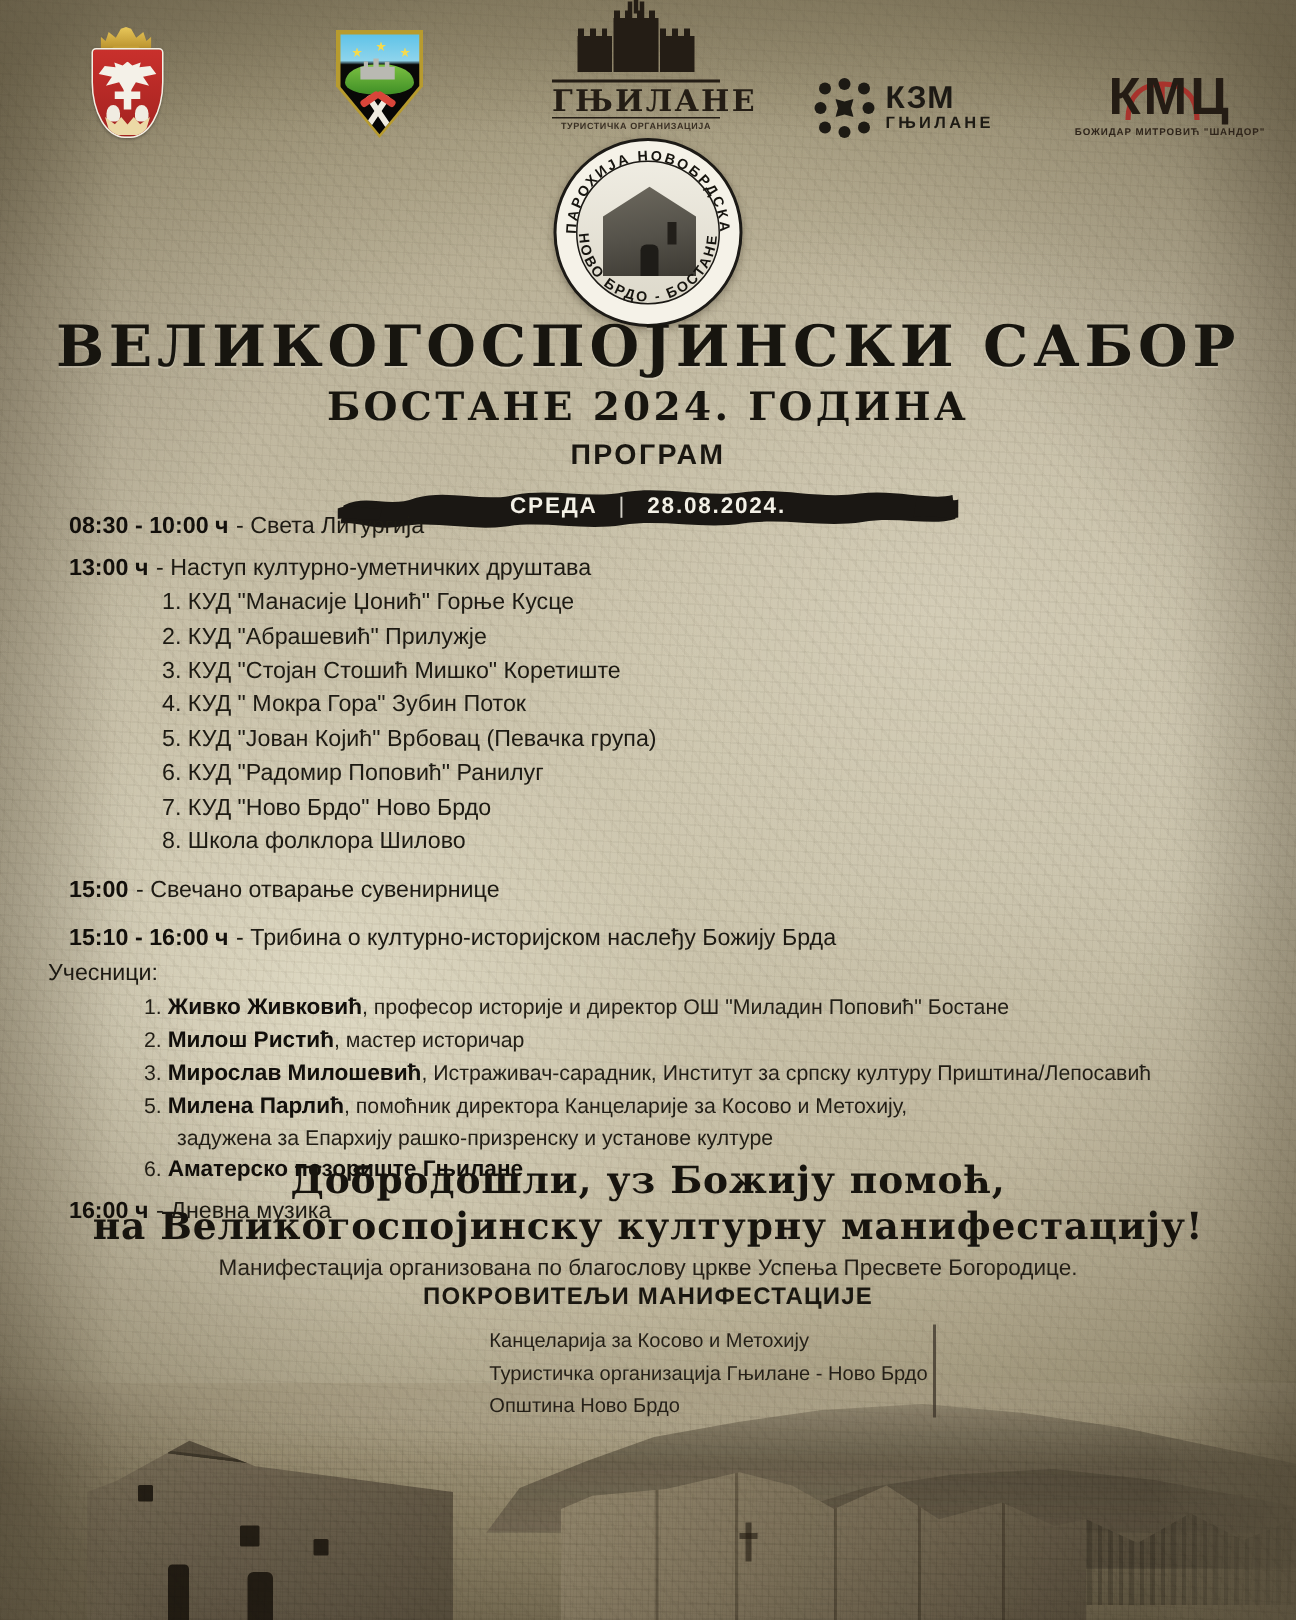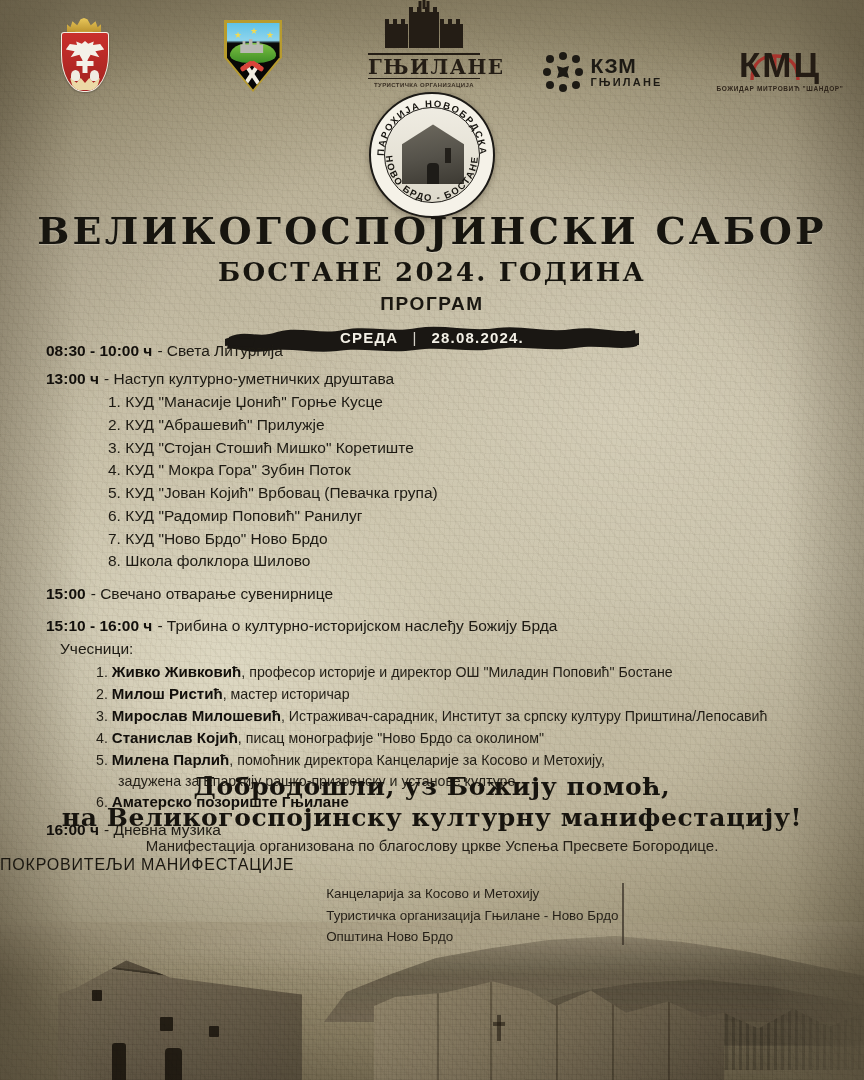--- a/index.html
+++ b/index.html
@@ -164,35 +164,35 @@
 
   
   .prog{position:absolute;left:0;top:340px;width:864px;z-index:6;color:#191611;}
   .row{display:flex;align-items:baseline;padding:0 22px 0 46px;line-height:1.42;}
   .time{font-weight:700;font-size:15.5px;white-space:nowrap;color:#120f0b;}
   .desc{font-size:15.5px;margin-left:5px;color:#1d1a13;}
   .sub-list{margin:1px 0 0;padding:0 22px 0 108px;list-style:none;}
   .sub-list li{font-size:15.5px;line-height:1.47;color:#1d1a13;}
   .gap{height:10px;}
   .gap-s{height:6px;}
-  .uch{padding:0 22px 0 60px;font-size:15.5px;line-height:1.5;color:#1d1a13;}
+  .uch{padding:0 22px 0 32px;font-size:15.5px;line-height:1.5;color:#1d1a13;}
   .part-list{margin:0;padding:0 14px 0 96px;list-style:none;}
   .part-list li{font-size:14.2px;line-height:1.46;color:#221e16;}
   .part-list li b{font-weight:700;font-size:15.1px;color:#120f0b;}
   .part-cont{display:block;padding-left:22px;font-size:14.2px;}
 
   
   .welcome{position:absolute;left:0;top:772px;width:864px;text-align:center;z-index:6;}
   .w1{font-family:"DejaVu Serif",serif;font-weight:700;font-size:25px;letter-spacing:.6px;color:#17140e;line-height:1.22;}
   .w2{font-family:"DejaVu Serif",serif;font-weight:700;font-size:25px;letter-spacing:.6px;color:#17140e;line-height:1.22;}
   .w-note{font-size:15px;color:#241f17;margin-top:4px;}
 
   
   .sponsors{position:absolute;left:0;top:856px;width:864px;z-index:6;}
-  .sp-head{font-weight:400;font-size:16px;letter-spacing:.8px;color:#1a1710;}
+  .sp-head{text-align:center;font-weight:700;font-size:16px;letter-spacing:.8px;color:#1a1710;}
   .sp-cols{display:flex;justify-content:center;margin-top:9px;}
   .sp-col{font-size:13.4px;line-height:1.62;color:#241f17;}
   .sp-col.left{width:382px;padding-left:86px;box-sizing:border-box;}
   .sp-col.right{width:382px;padding-left:56px;box-sizing:border-box;}
   .sp-div{width:1.6px;background:#3b3328;opacity:.75;height:62px;align-self:flex-start;}
 
   
   .photo{position:absolute;left:0;bottom:0;width:864px;height:158px;z-index:3;overflow:hidden;}
   .photo .sky{position:absolute;inset:0;
     background:linear-gradient(180deg,#cbc4ad 0%,#bcb49a 26%,#ada489 60%,#9b9278 100%);}
@@ -424,24 +424,20 @@
       </li>
       <li>
         <span>2.</span>
         <b>Милош Ристић</b><span>, мастер историчар</span>
       </li>
       <li>
         <span>3.</span>
         <b>Мирослав Милошевић</b><span>, Истраживач-сарадник, Институт за српску културу Приштина/Лепосавић</span>
       </li>
       <li>
-        <span>4.</span>
-        <b>Станислав Којић</b><span>, писац монографије "Ново Брдо са околином"</span>
-      </li>
-      <li>
         <span>5.</span>
         <b>Милена Парлић</b><span>, помоћник директора Канцеларије за Косово и Метохију,</span>
         <span class="part-cont">задужена за Епархију рашко-призренску и установе културе</span>
       </li>
       <li>
         <span>6.</span>
         <b>Аматерско позориште Гњилане</b><span></span>
       </li>
     </ul>
 

